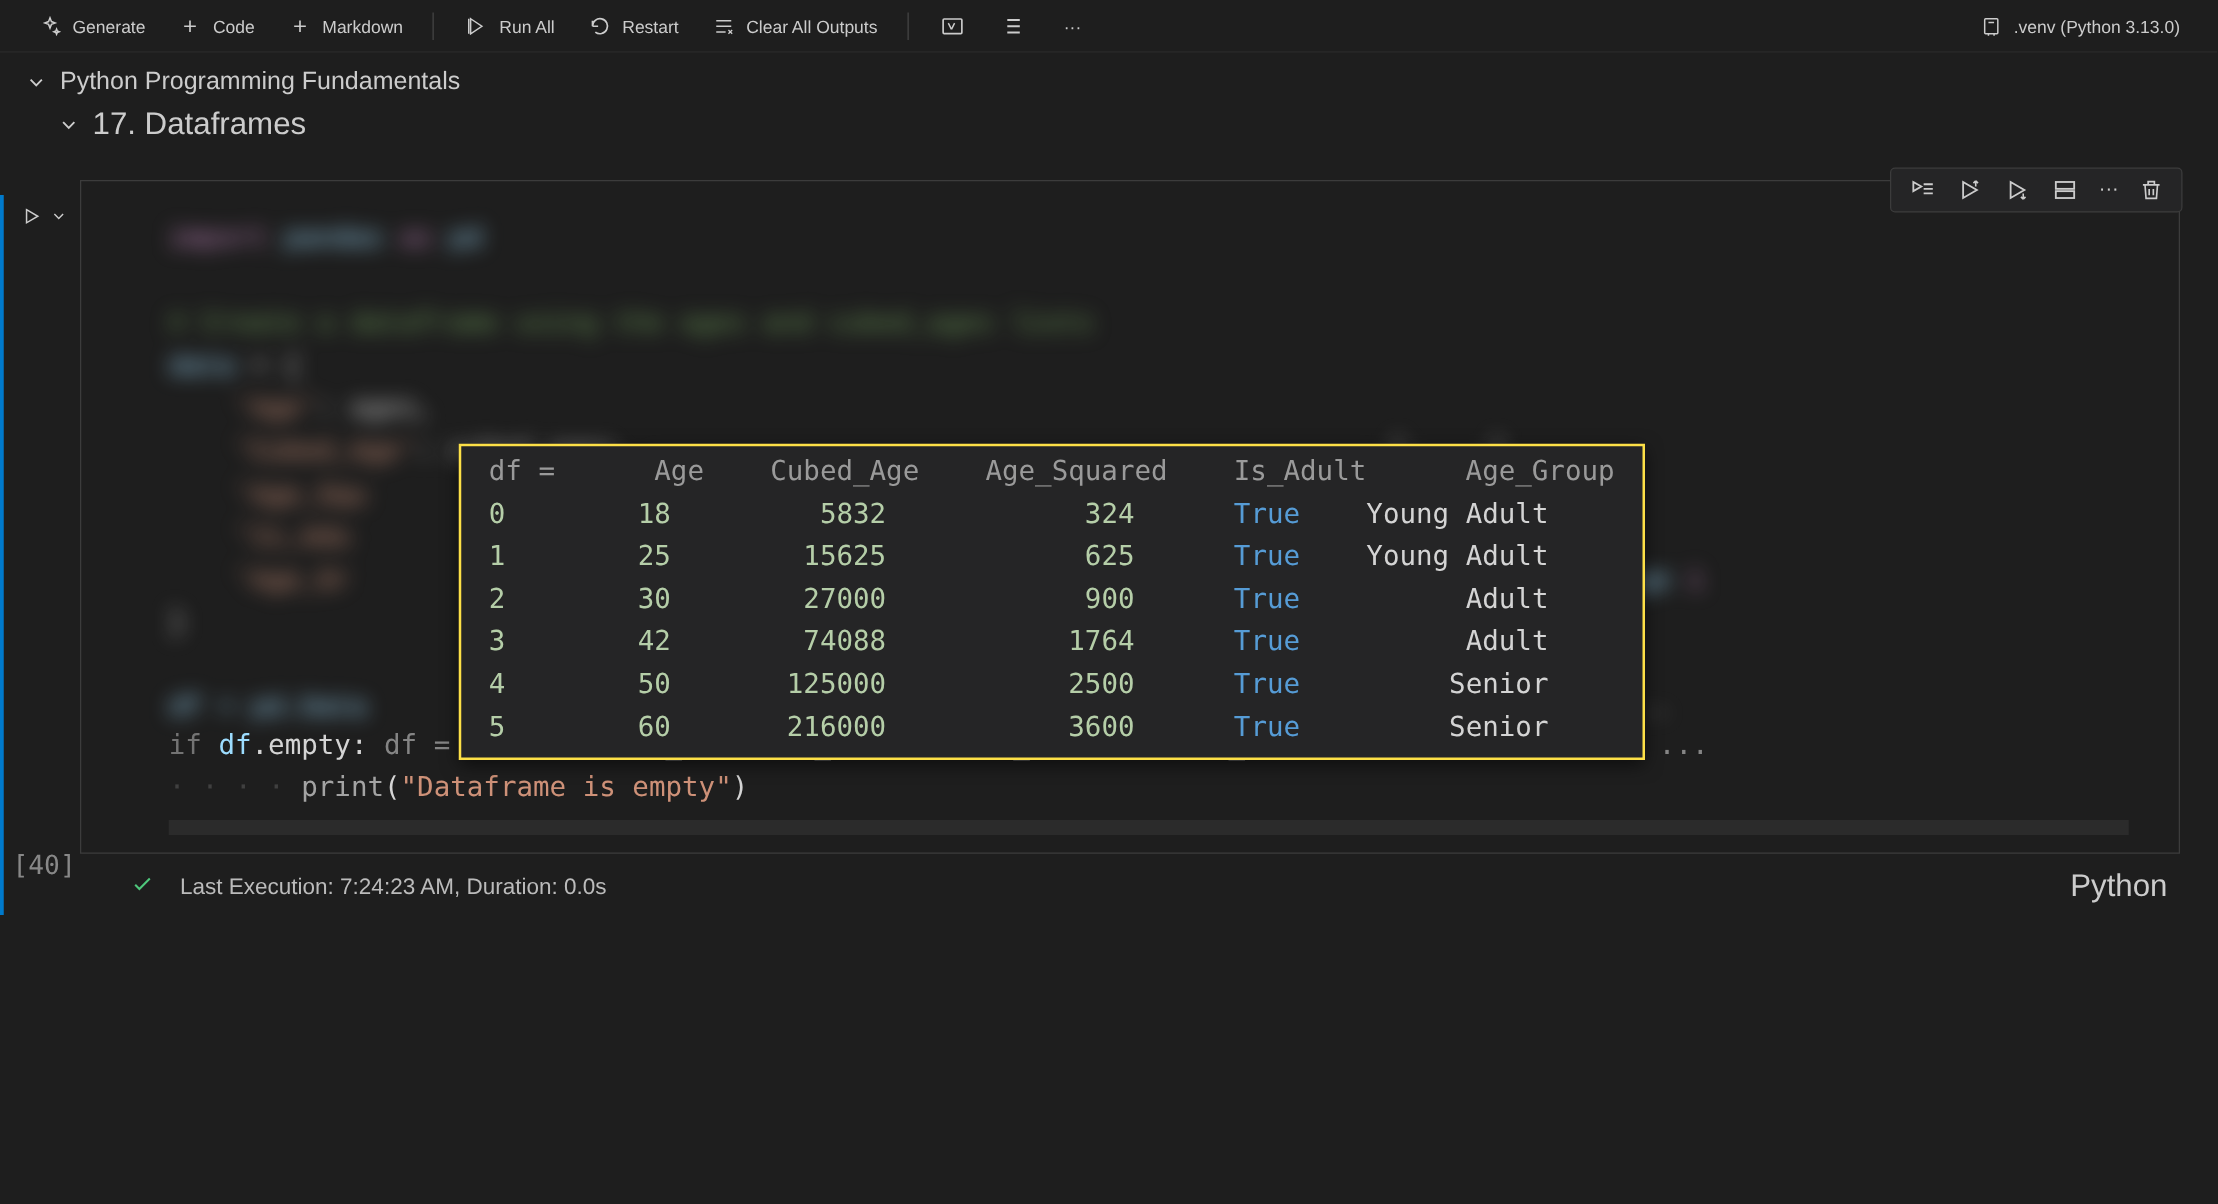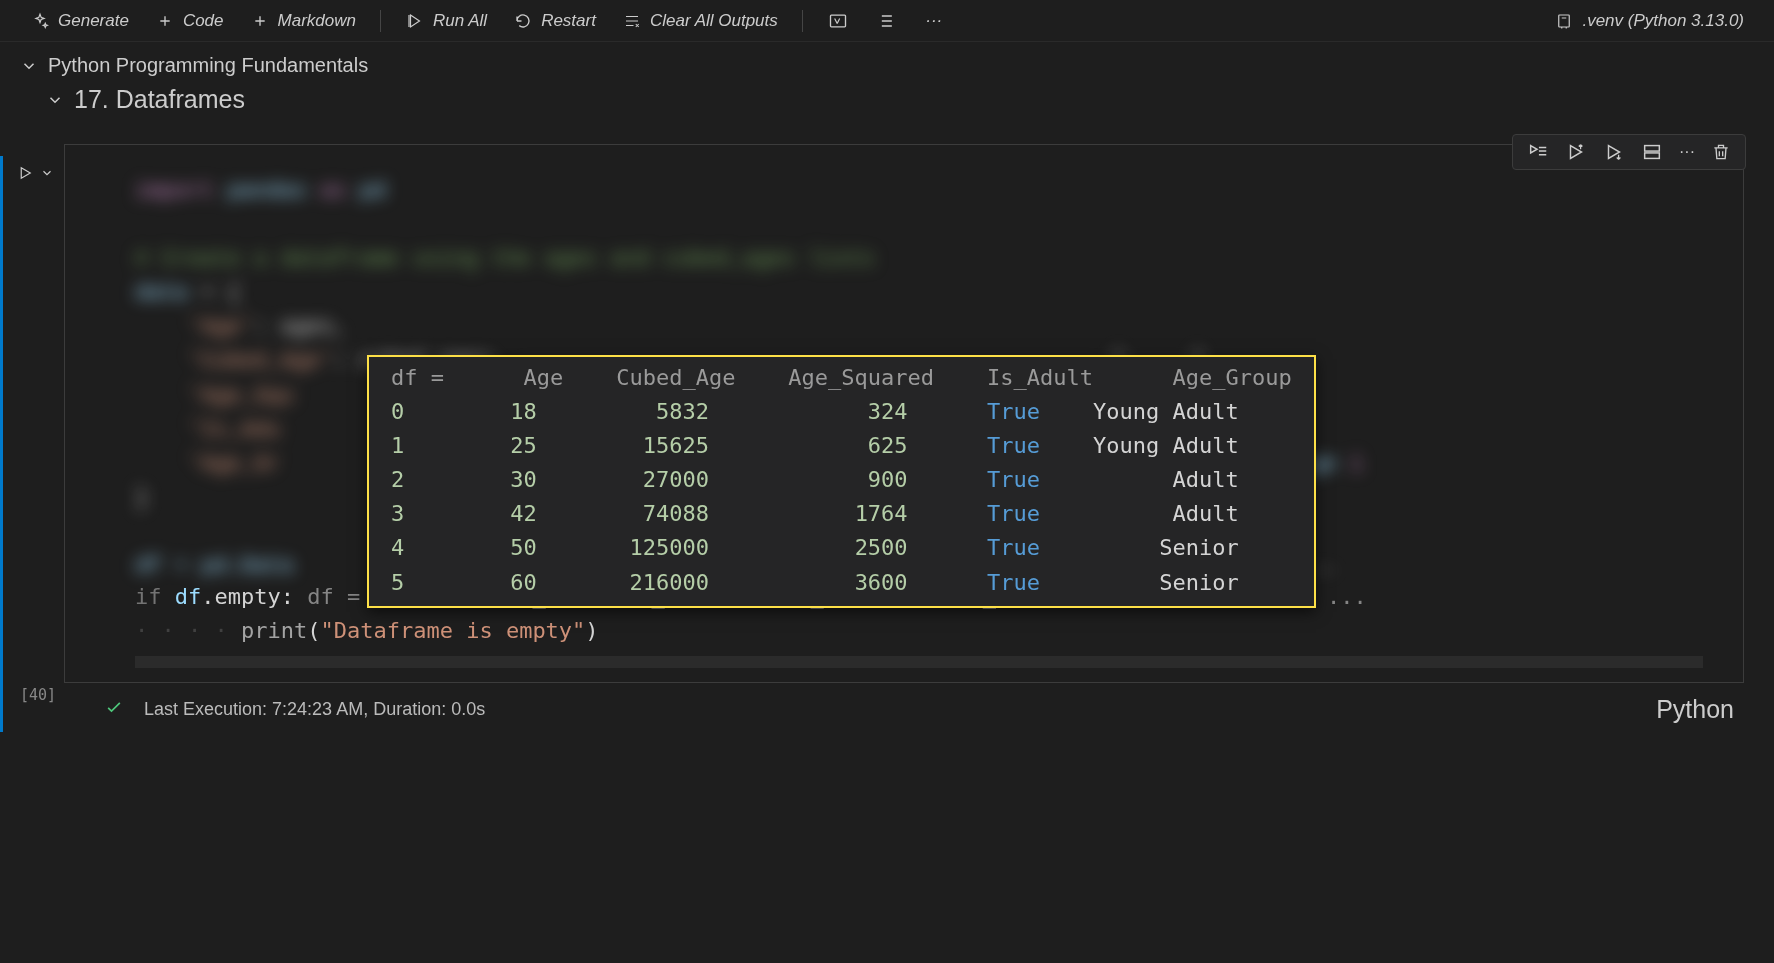--- a/index.html
+++ b/index.html
@@ -15,26 +15,26 @@
   .toolbar {
     display: flex;
     align-items: center;
     height: 42px;
     padding: 0 20px;
     gap: 6px;
     border-bottom: 1px solid #2a2a2a;
   }
   .toolbar-btn {
     display: flex;
+    align-items: center;
     gap: 8px;
     padding: 4px 10px;
     color: #cccccc;
     cursor: pointer;
-    font-size: 17px;
-    font-style: italic;
+    font-size: 14px;
   }
   .toolbar-sep {
     width: 1px;
     height: 22px;
     background: #454545;
     margin: 0 8px;
   }
   .toolbar-spacer { flex: 1; }
   .icon-sm { width: 20px; height: 20px; display: inline-flex; align-items: center; justify-content: center; }
   .icon-box {
@@ -84,25 +84,25 @@
     background:#007acc;
   }
   .run-gutter {
     position:absolute;
     left: 16px; top: 20px;
     display:flex; gap:6px; align-items:center;
     color:#cccccc;
   }
   .exec-count {
     position:absolute;
-    left: 20px;
+    left: 10px;
     bottom: 28px;
     color:#888888;
     font-family: Consolas, monospace;
-    font-size: 15px;
+    font-size: 21px;
   }
   .code-area {
     position: relative;
     padding: 30px 40px 14px 70px;
     font-family: Consolas, "Courier New", monospace;
     font-size: 22px;
     line-height: 1.55;
     min-height: 530px;
     overflow: hidden;
   }

